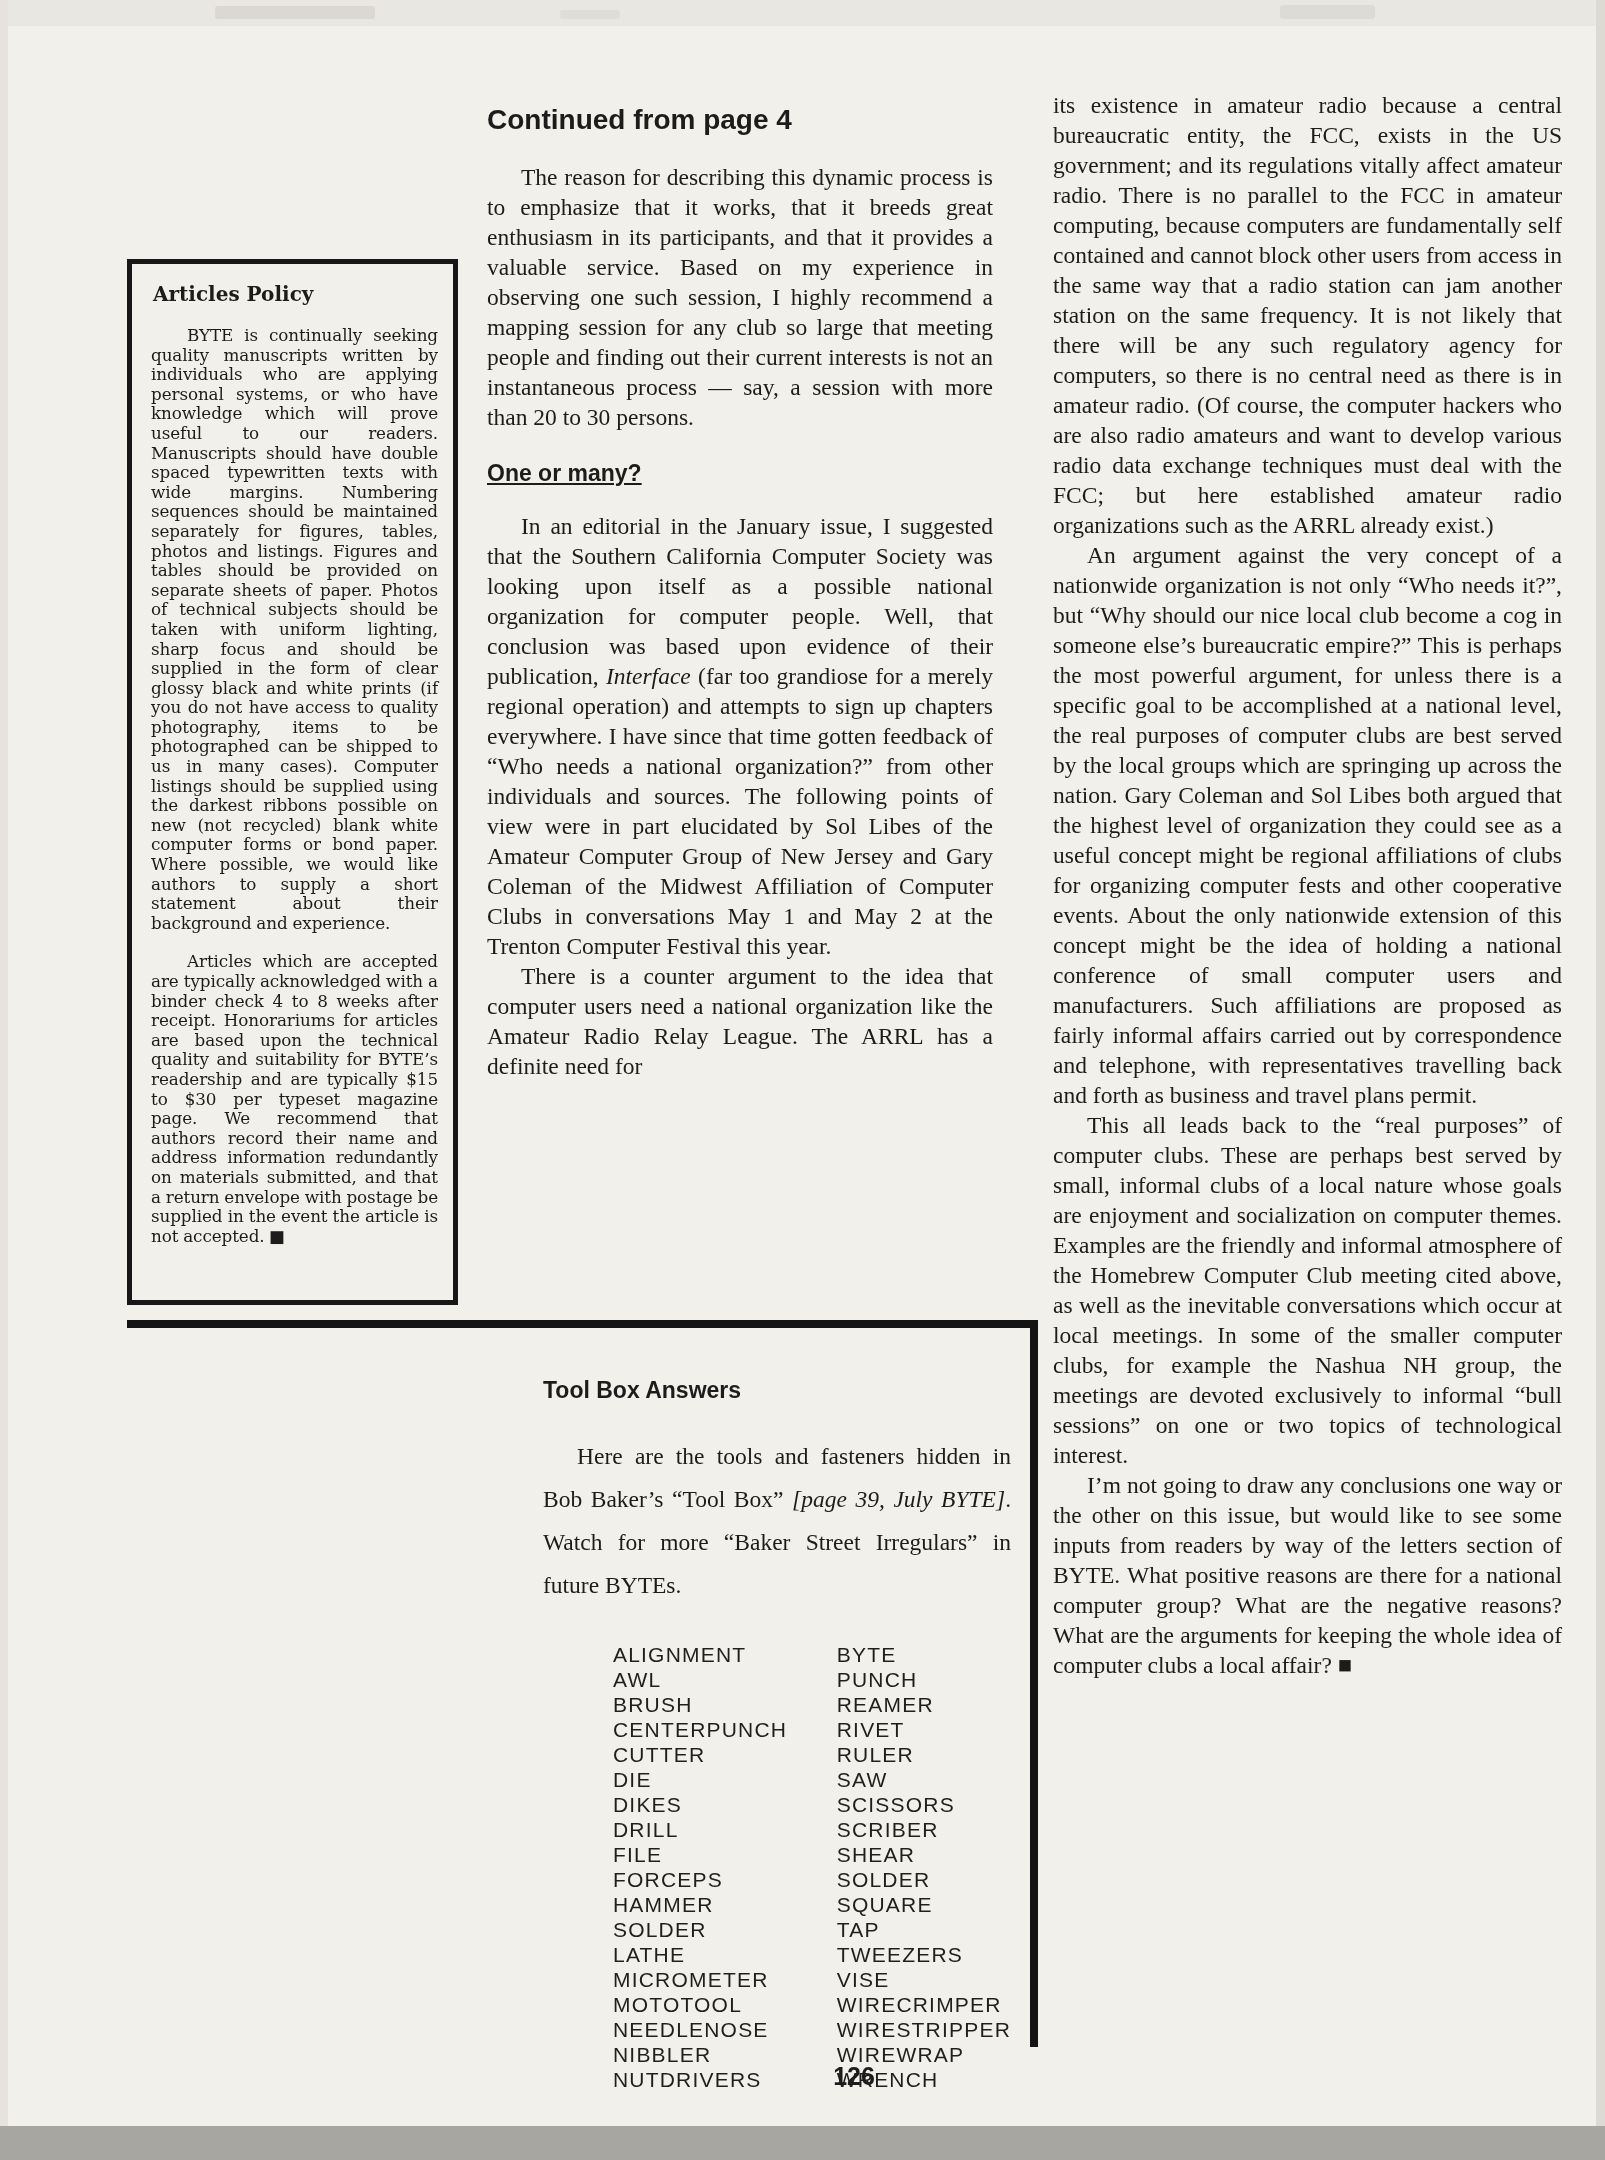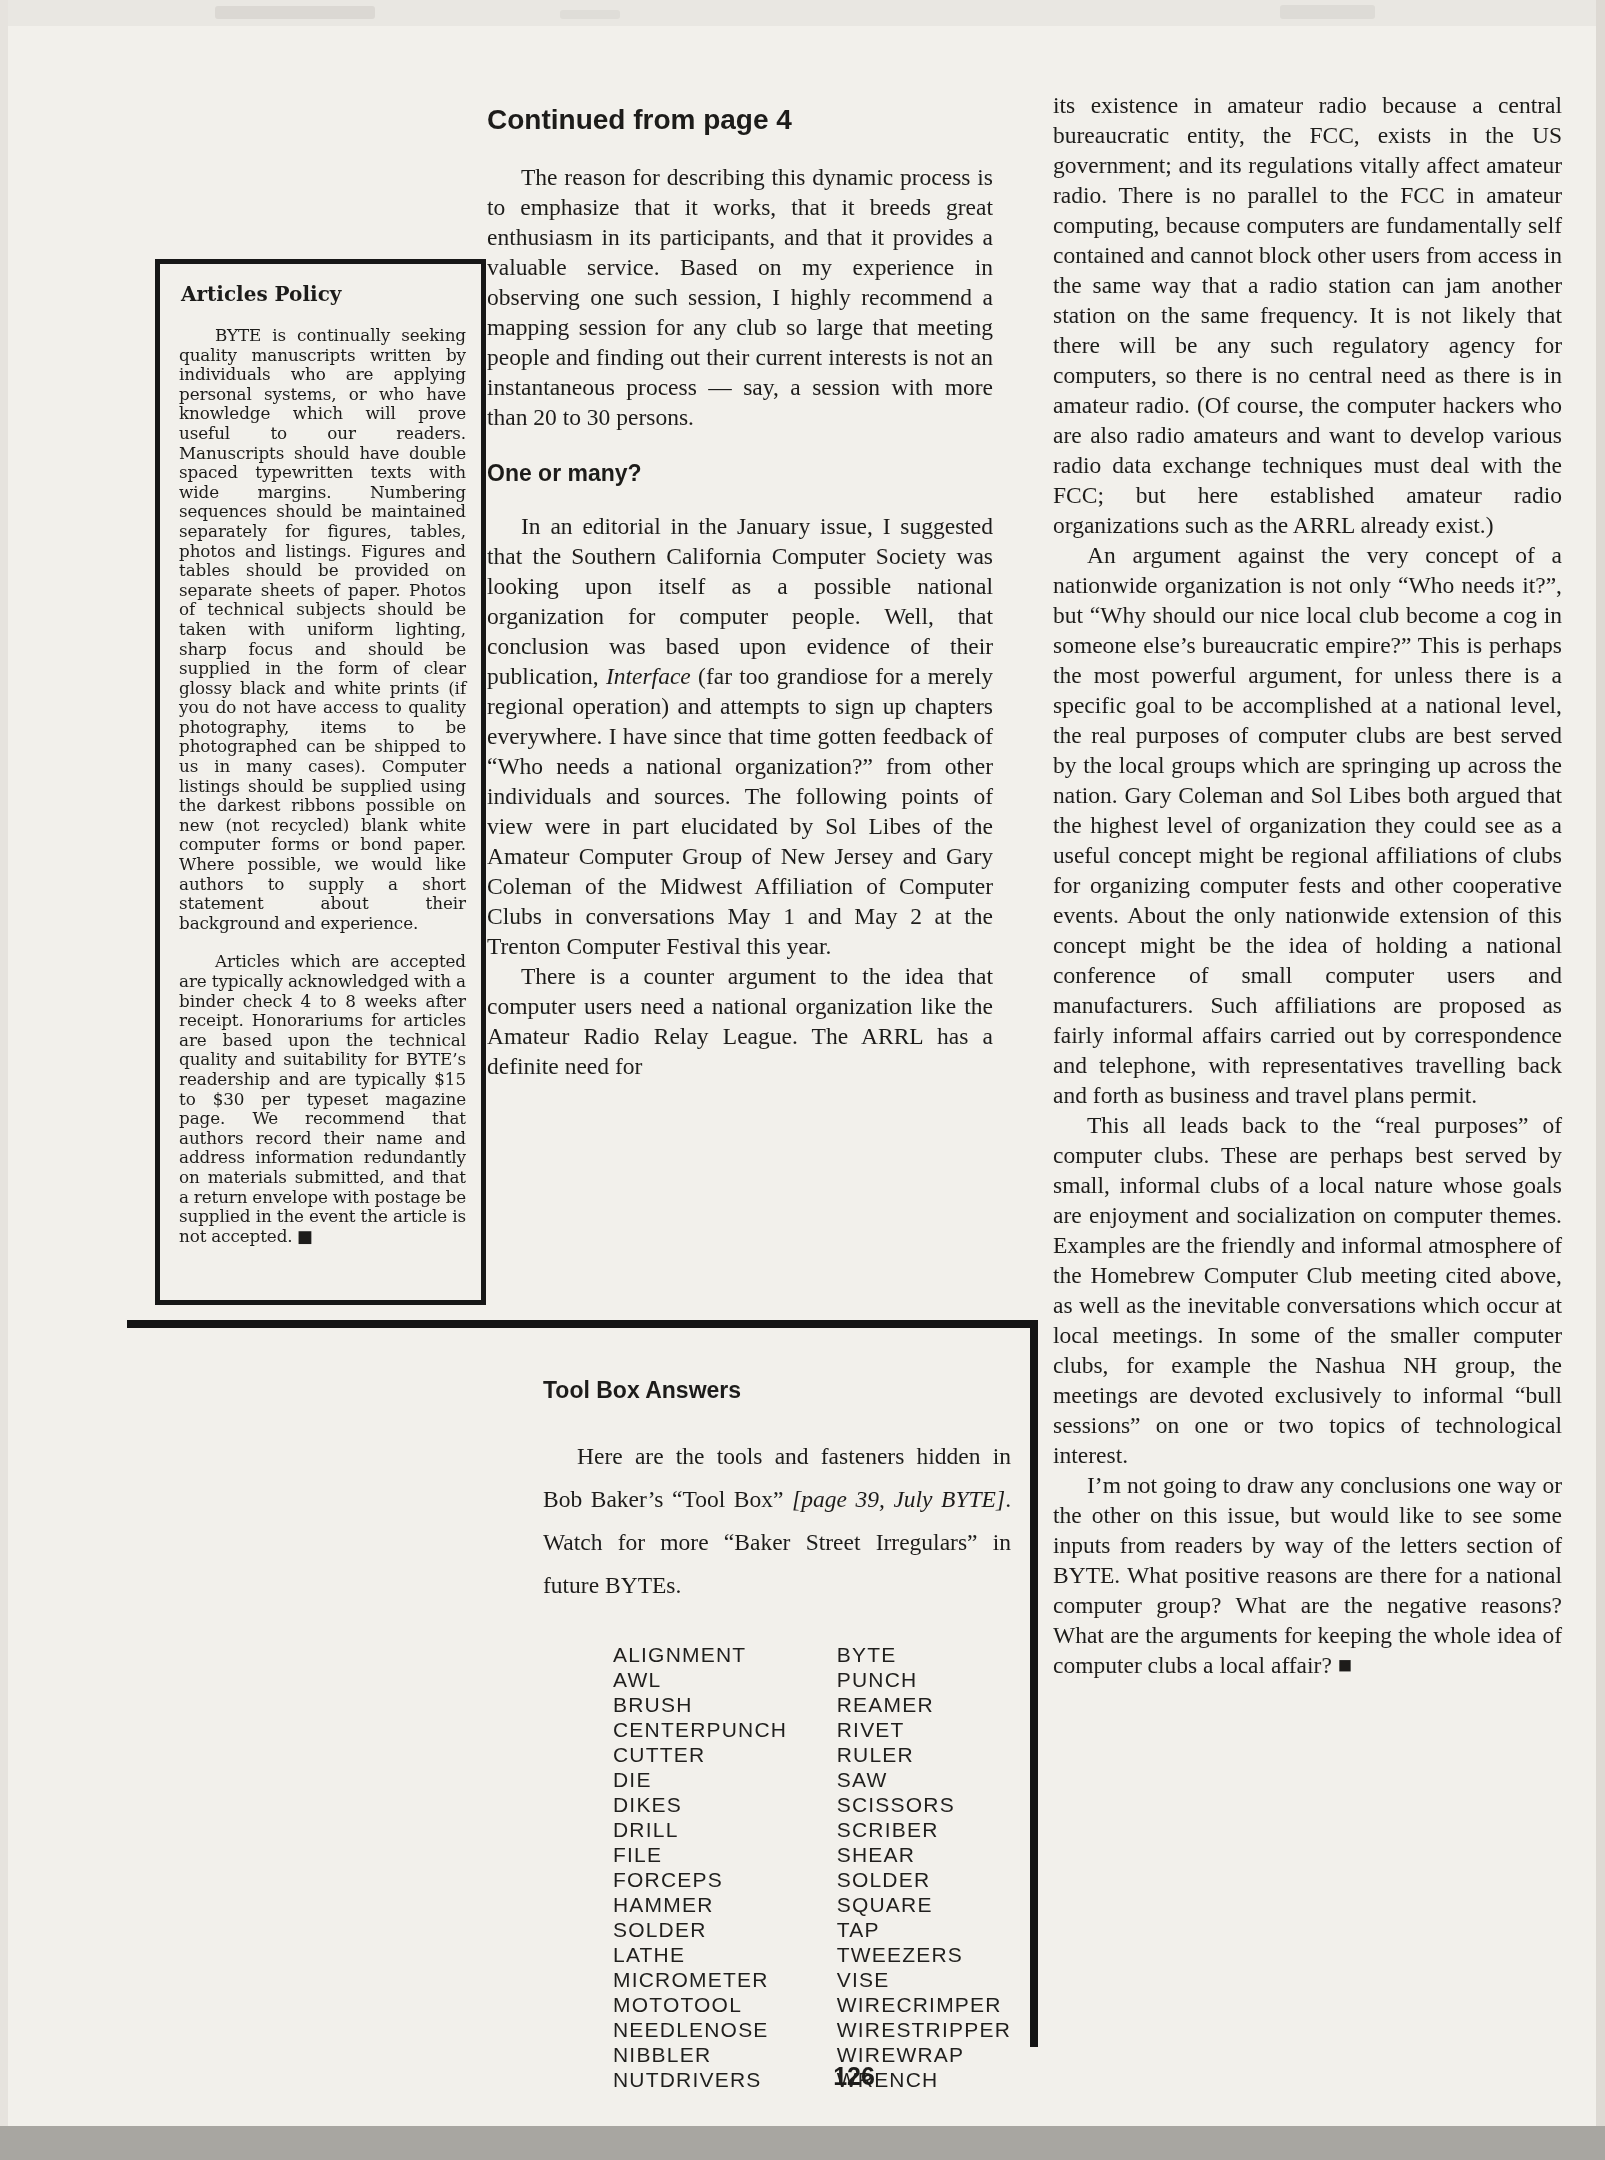--- a/index.html
+++ b/index.html
@@ -19,21 +19,20 @@
   .scan-bottom { position:absolute; left:0; top:2126px; width:1605px; height:34px; background:#a8a6a1; }
   .scan-right  { position:absolute; left:1596px; top:0; width:9px; height:2160px; background:#ddd9d3; }
   .scan-left   { position:absolute; left:0; top:0; width:8px; height:2160px; background:#e6e3de; }
 
   
   .policy-box {
     position:absolute; left:127px; top:259px; width:331px; height:1046px;
     border:5px solid #171717; box-sizing:border-box;
     padding:16px 15px 0 19px;
     background:transparent;
-    margin-left:28px;
   }
   .policy-title {
     font-family:"DejaVu Serif", serif;
     font-weight:bold; font-size:20px; line-height:24px;
     margin:2px 0 20px 2px;
   }
   .policy-para {
     font-family:"DejaVu Serif", serif;
     font-size:16.8px; line-height:19.6px;
     text-align:justify; text-indent:36px;
@@ -50,20 +49,21 @@
   }
   .body-para {
     font-size:23.5px; line-height:30px;
     text-align:justify; margin:0;
   }
   .body-para.indent { text-indent:34px; }
   .section-heading {
     font-family:"Liberation Sans", sans-serif;
     font-weight:bold; font-size:23px; line-height:28px;
     margin:27px 0 24px 0;
+    text-decoration:underline;
   }
 
   
   .right-col { position:absolute; left:1053px; top:90px; width:509px; }
 
   
   .rule-h { position:absolute; left:127px; top:1320px; width:911px; height:8px; background:#141414; }
   .rule-v { position:absolute; left:1030px; top:1320px; width:8px; height:727px; background:#141414; }
 
   

